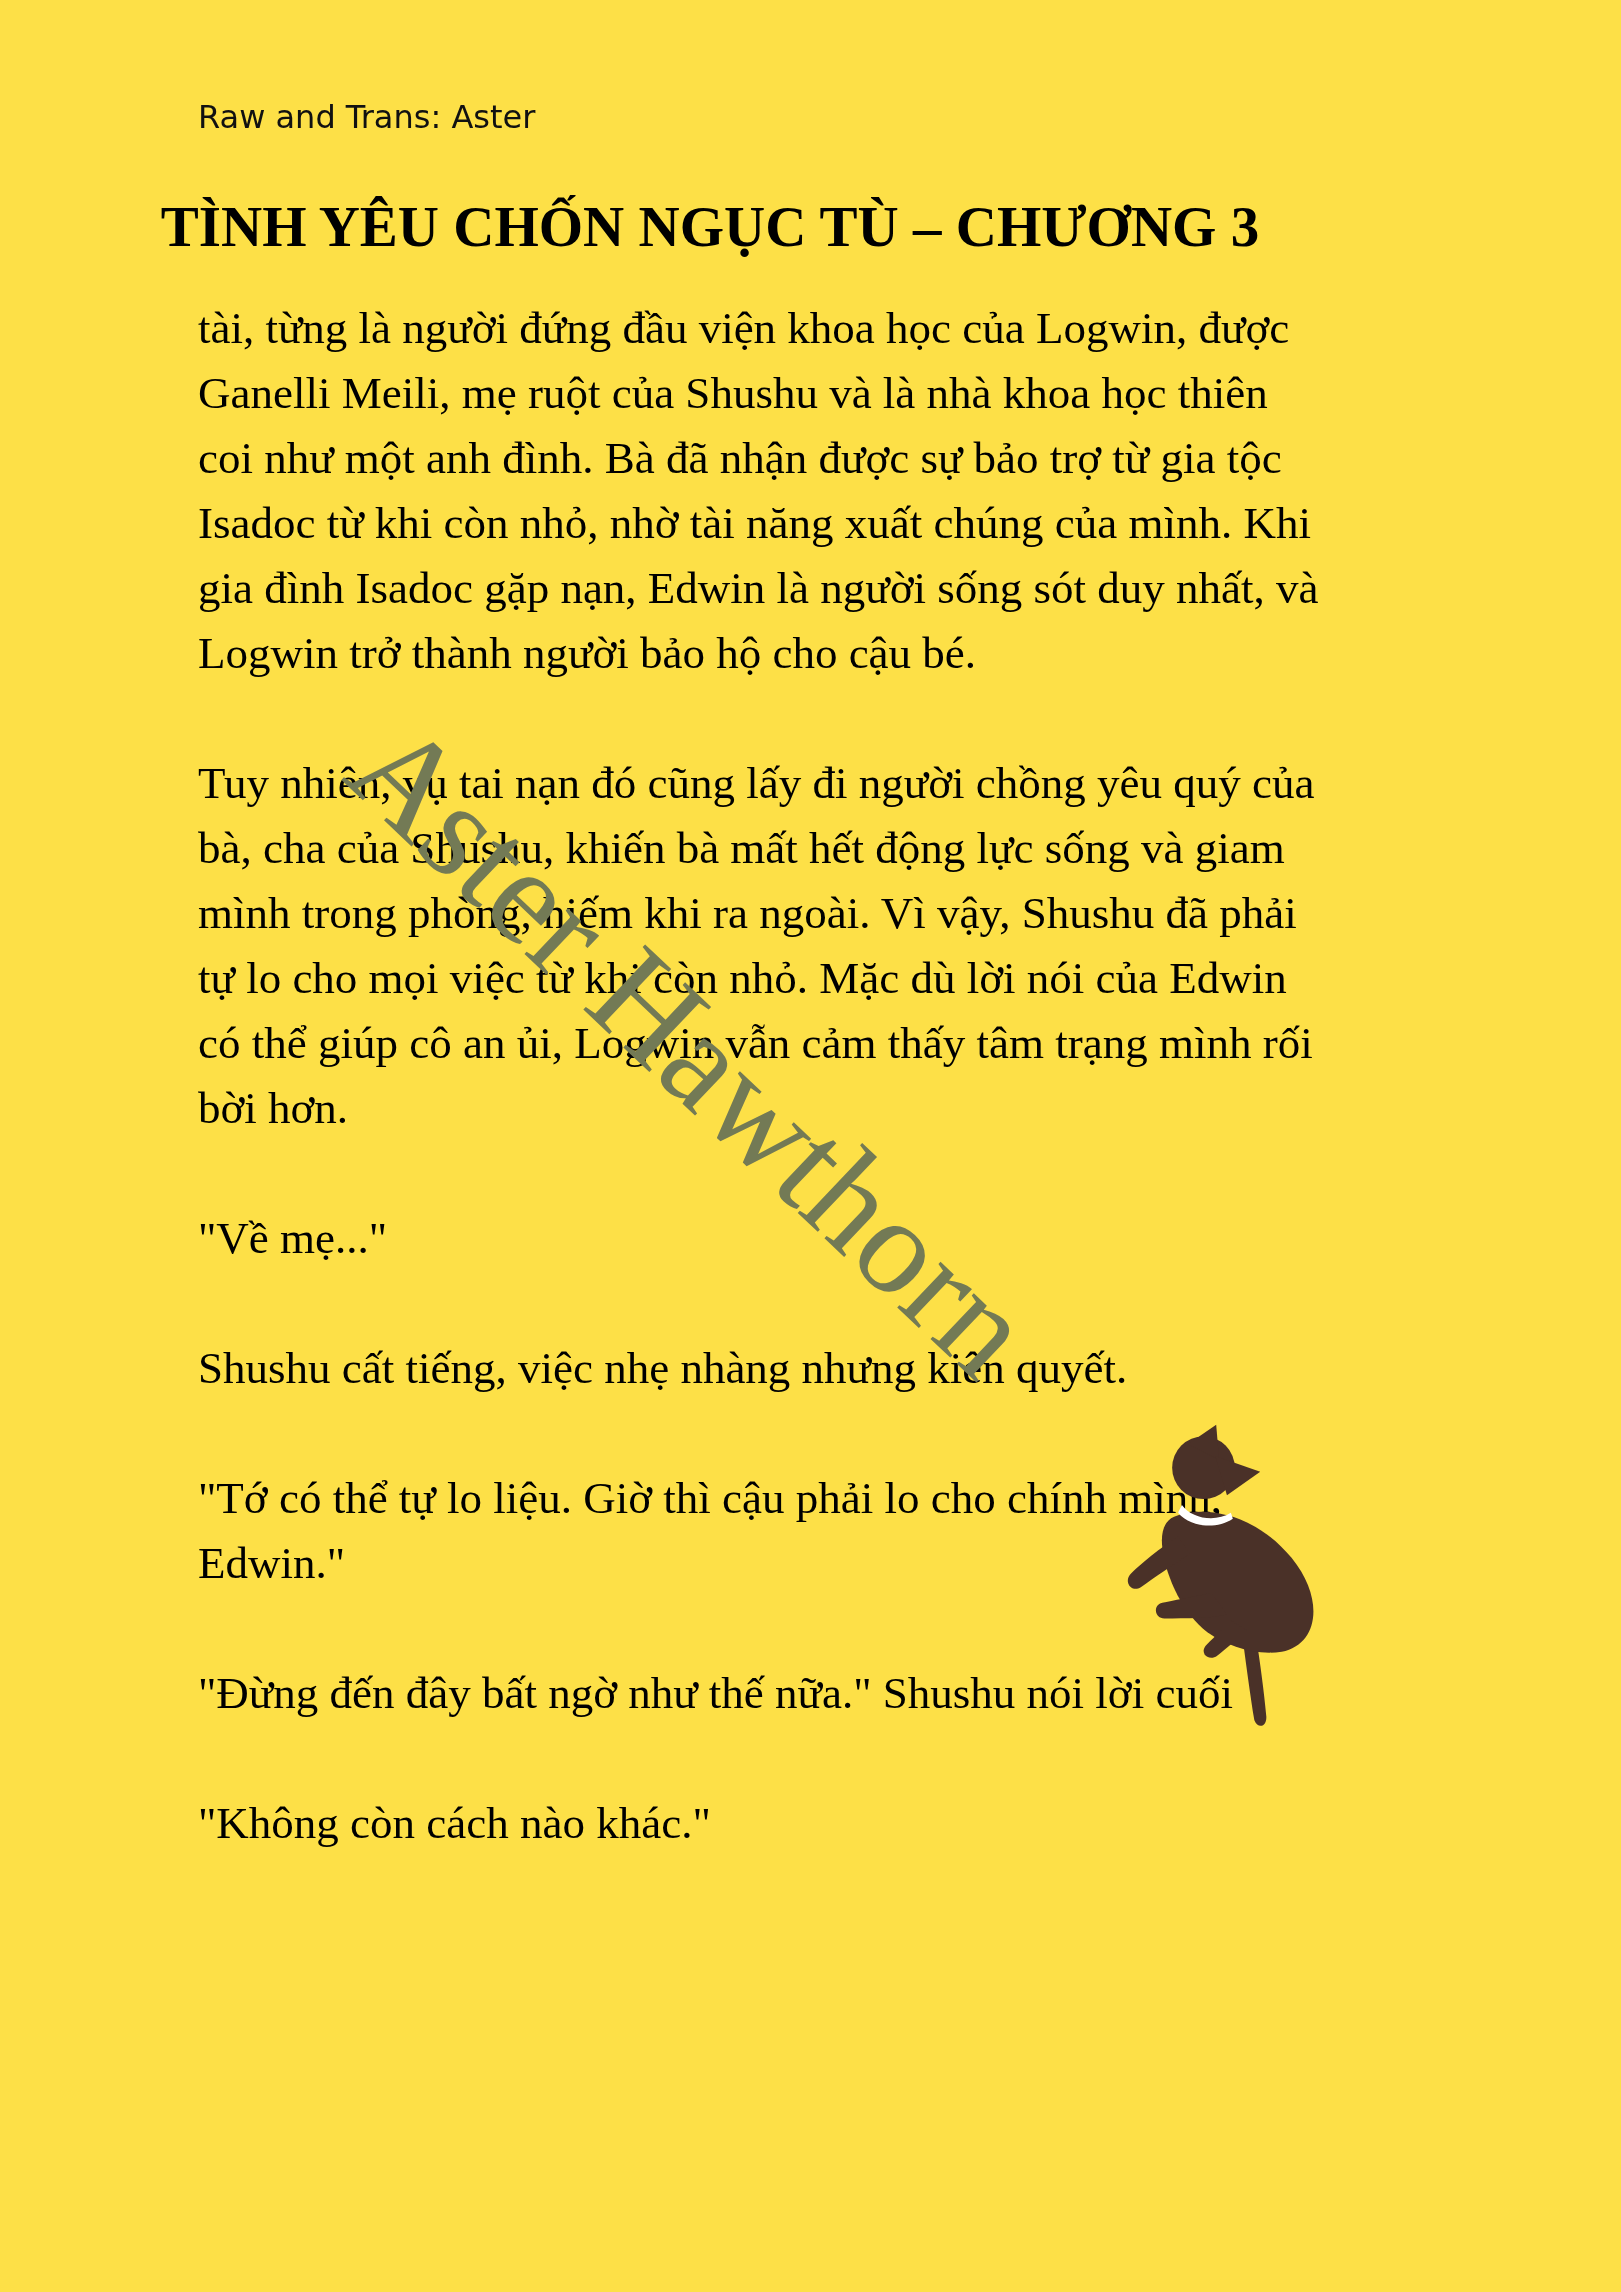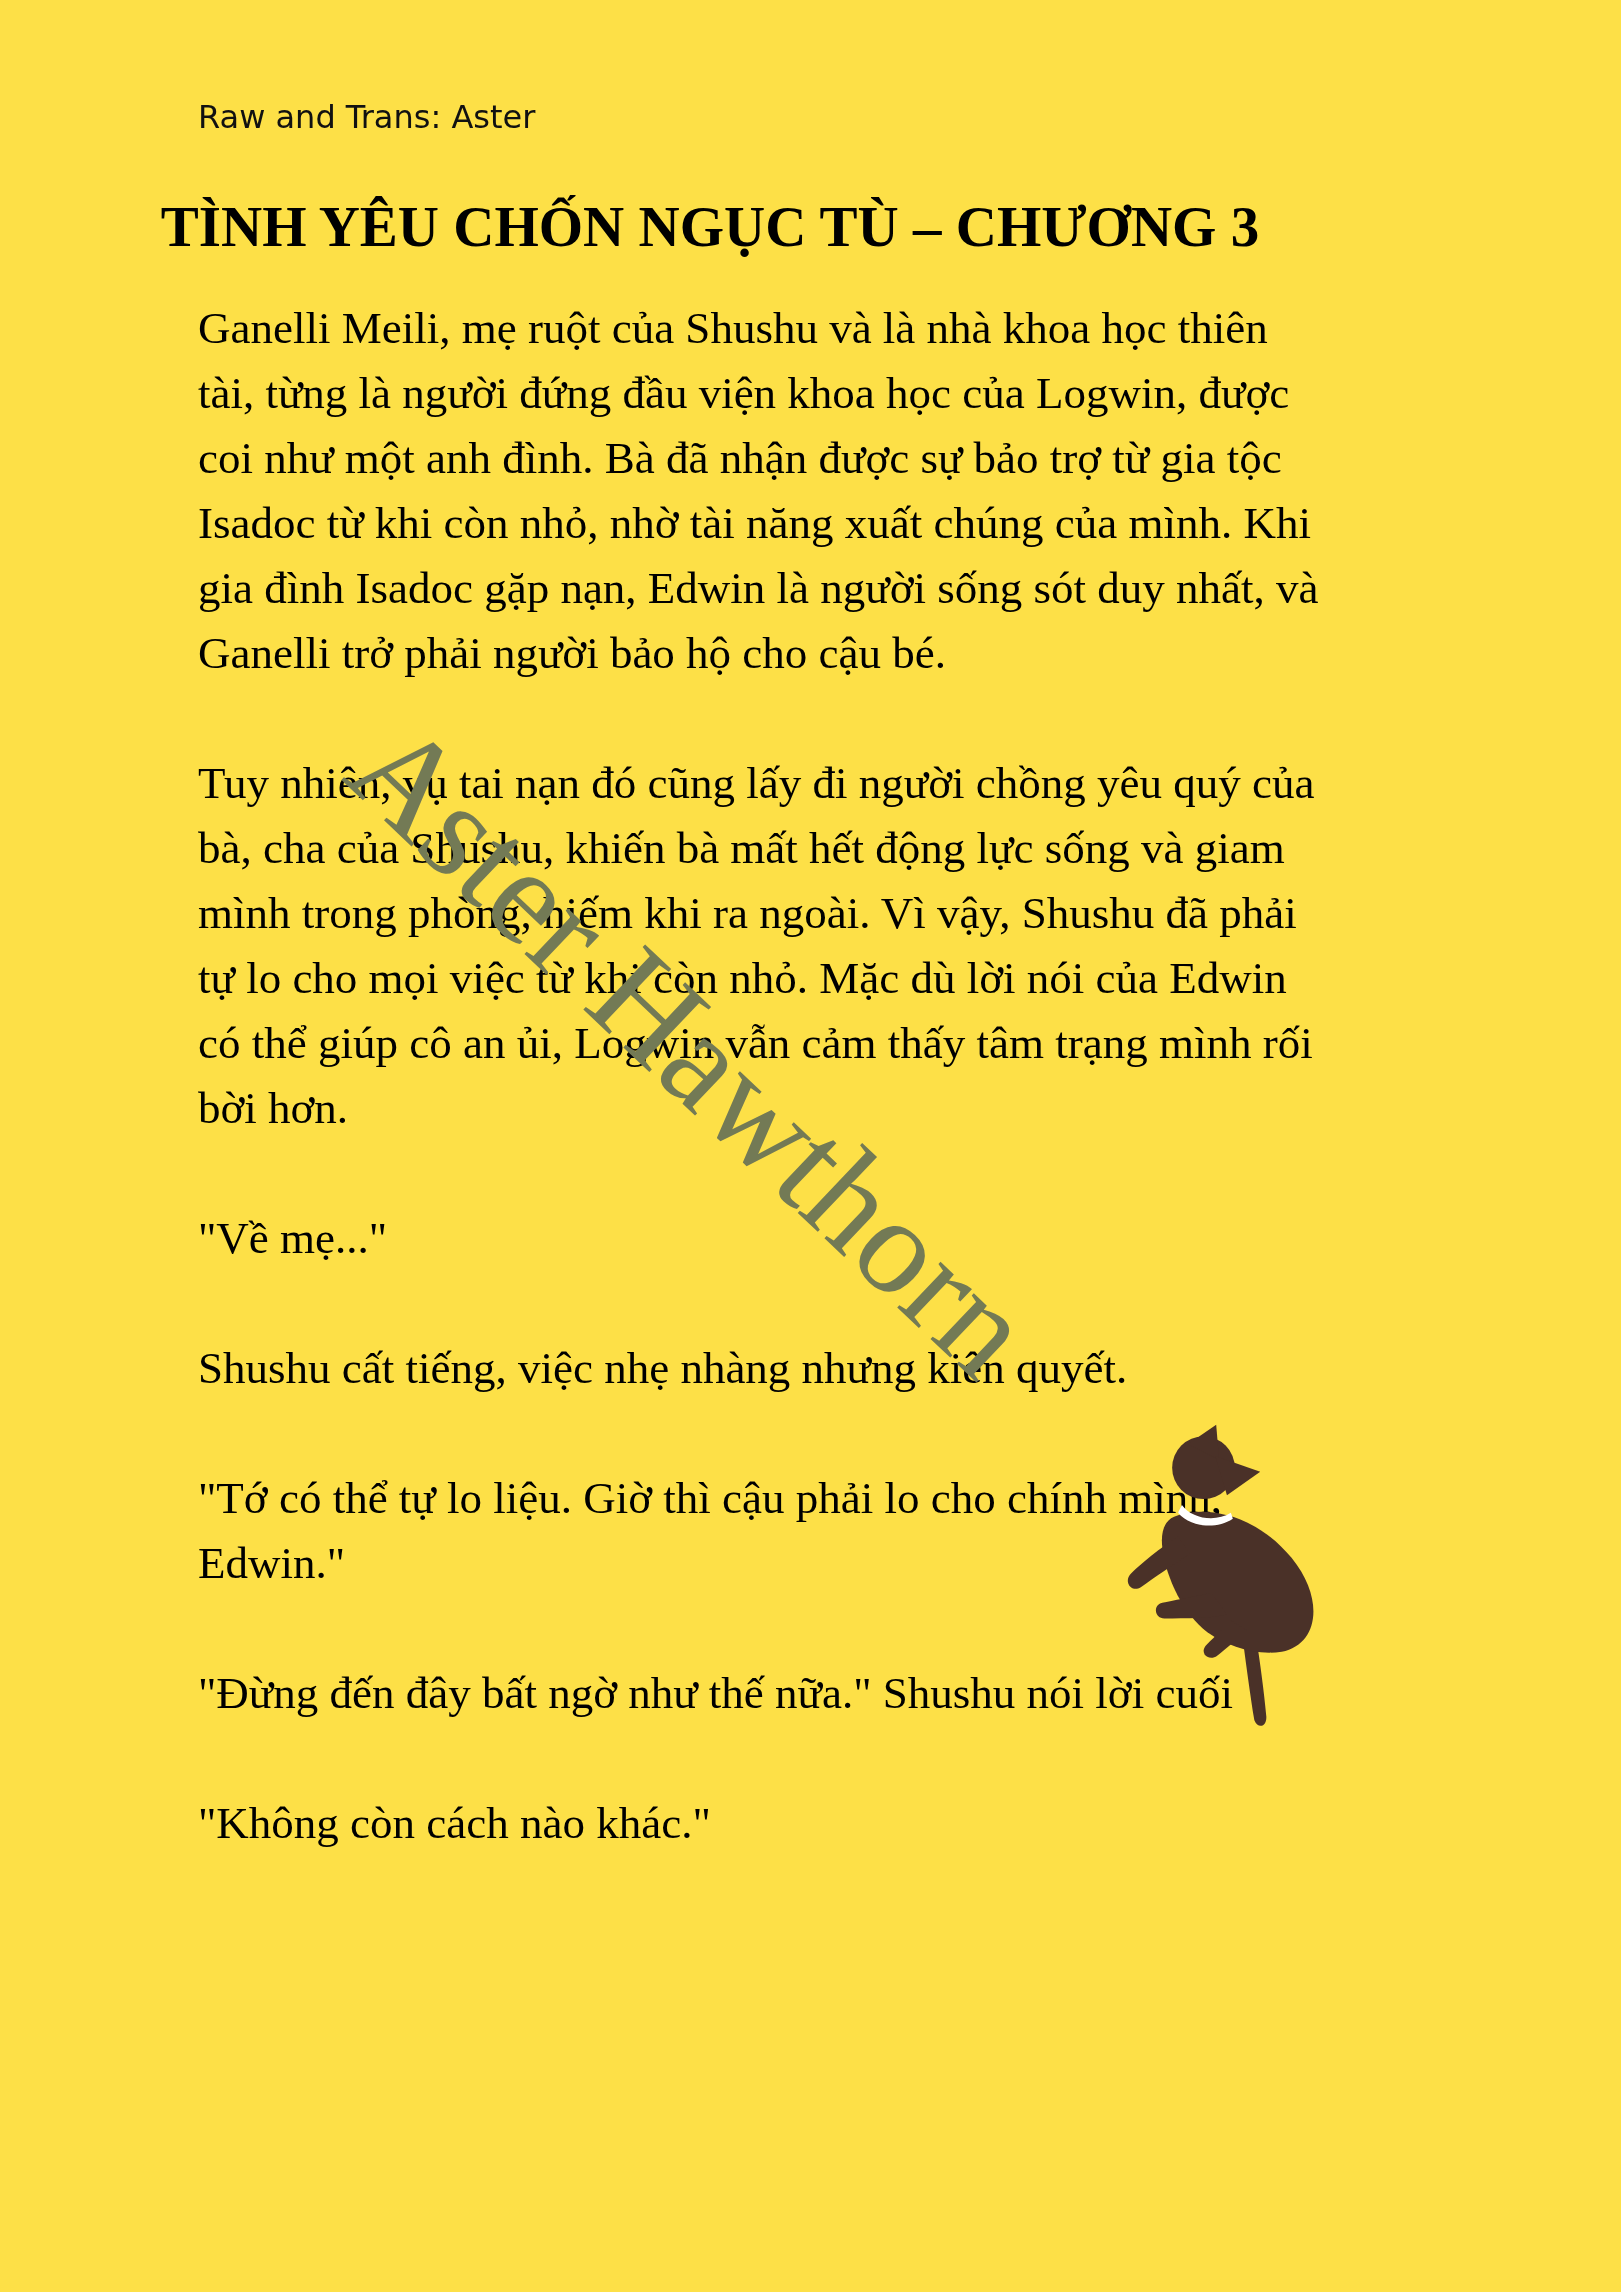--- a/index.html
+++ b/index.html
@@ -34,26 +34,26 @@
 
 <div class="page">
 
   <div class="header-note">Raw and Trans: Aster</div>
 
   <div class="title">TÌNH YÊU CHỐN NGỤC TÙ – CHƯƠNG 3</div>
 
   <div class="body-text">
 
     <div>
+      <span class="line">tài, từng là người đứng đầu viện khoa học của Logwin, được</span>
       <span class="line">Ganelli Meili, mẹ ruột của Shushu và là nhà khoa học thiên</span>
-      <span class="line">tài, từng là người đứng đầu viện khoa học của Logwin, được</span>
       <span class="line">coi như một anh đình. Bà đã nhận được sự bảo trợ từ gia tộc</span>
       <span class="line">Isadoc từ khi còn nhỏ, nhờ tài năng xuất chúng của mình. Khi</span>
       <span class="line">gia đình Isadoc gặp nạn, Edwin là người sống sót duy nhất, và</span>
-      <span class="line">Ganelli trở phải người bảo hộ cho cậu bé.</span>
+      <span class="line">Logwin trở thành người bảo hộ cho cậu bé.</span>
     </div>
     <span class="gap"></span>
 
     <div>
       <span class="line">Tuy nhiên, vụ tai nạn đó cũng lấy đi người chồng yêu quý của</span>
       <span class="line">bà, cha của Shushu, khiến bà mất hết động lực sống và giam</span>
       <span class="line">mình trong phòng, hiếm khi ra ngoài. Vì vậy, Shushu đã phải</span>
       <span class="line">tự lo cho mọi việc từ khi còn nhỏ. Mặc dù lời nói của Edwin</span>
       <span class="line">có thể giúp cô an ủi, Logwin vẫn cảm thấy tâm trạng mình rối</span>
       <span class="line">bời hơn.</span>

